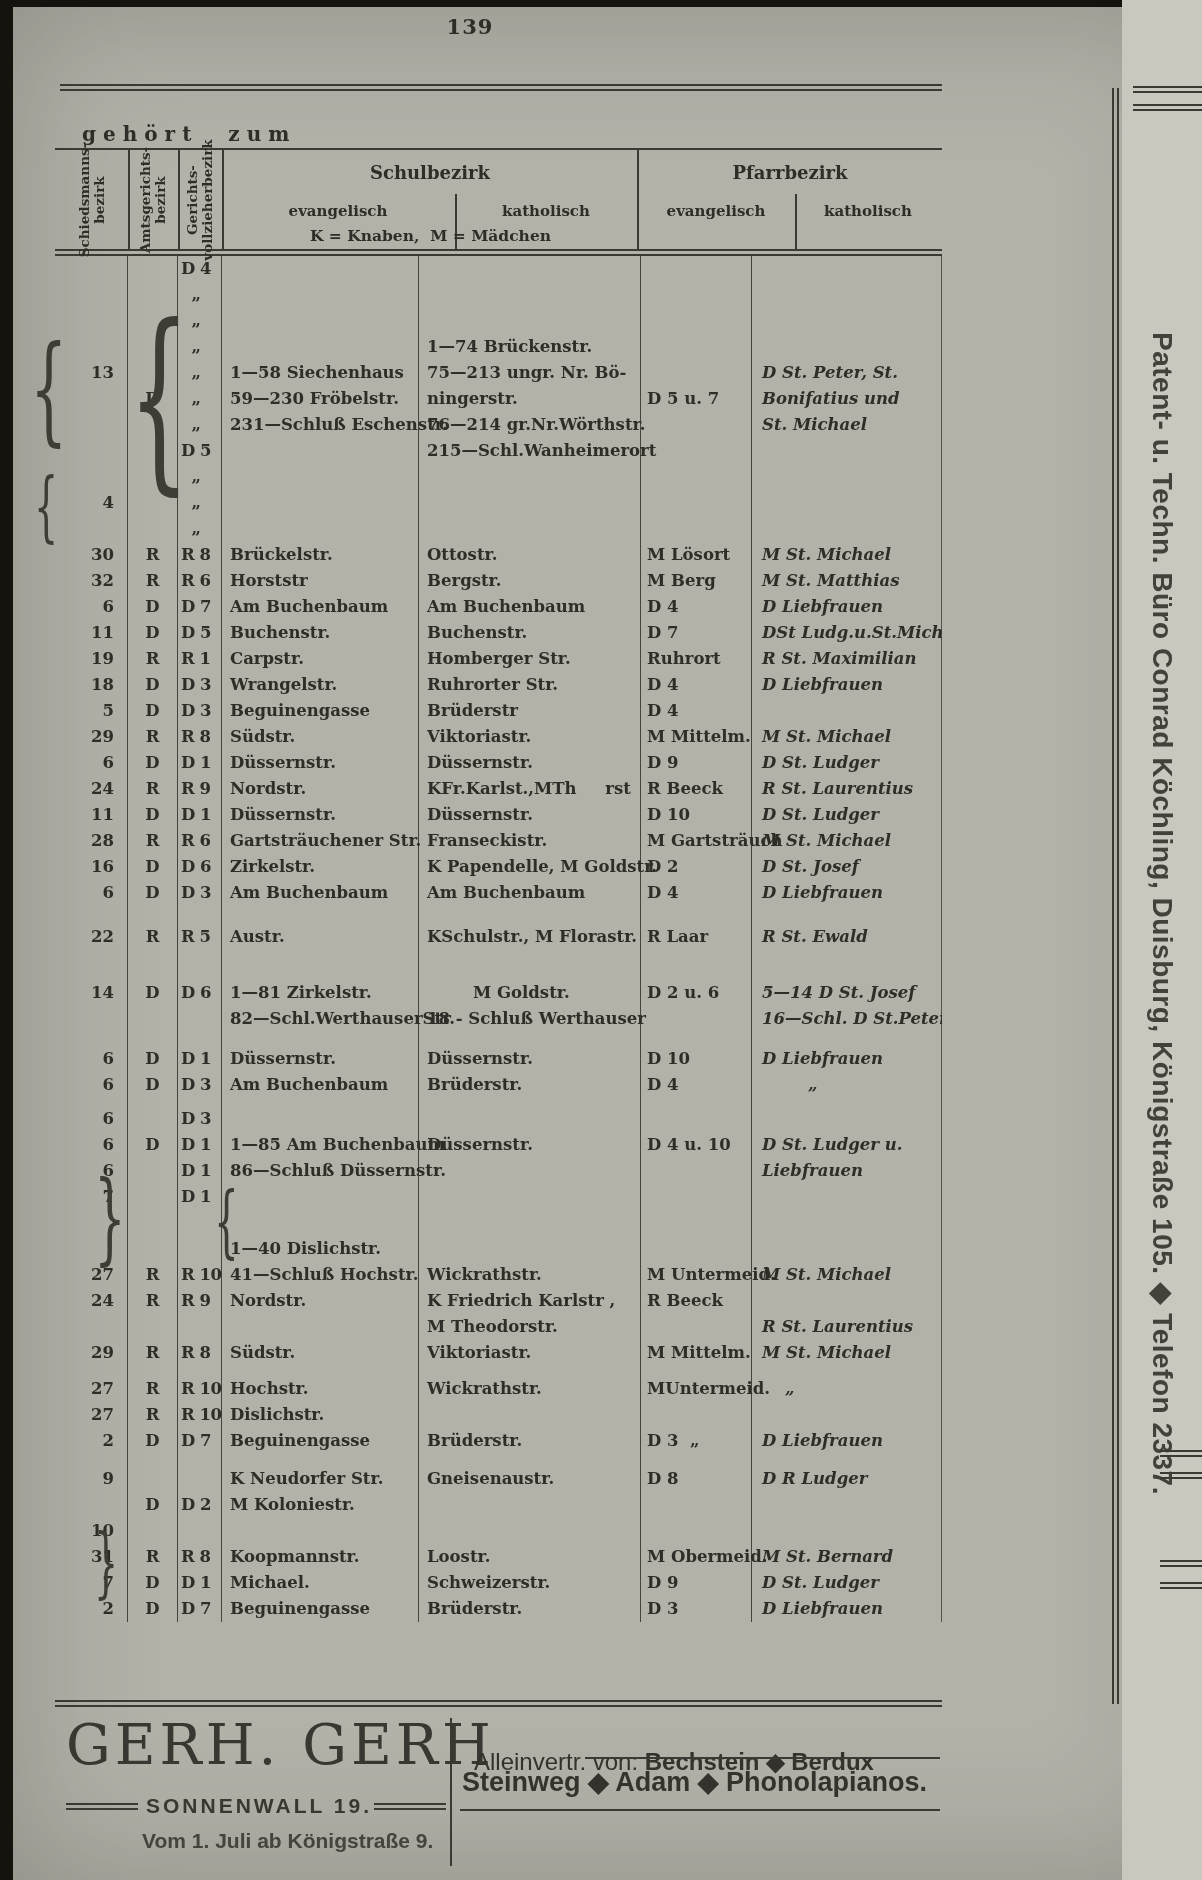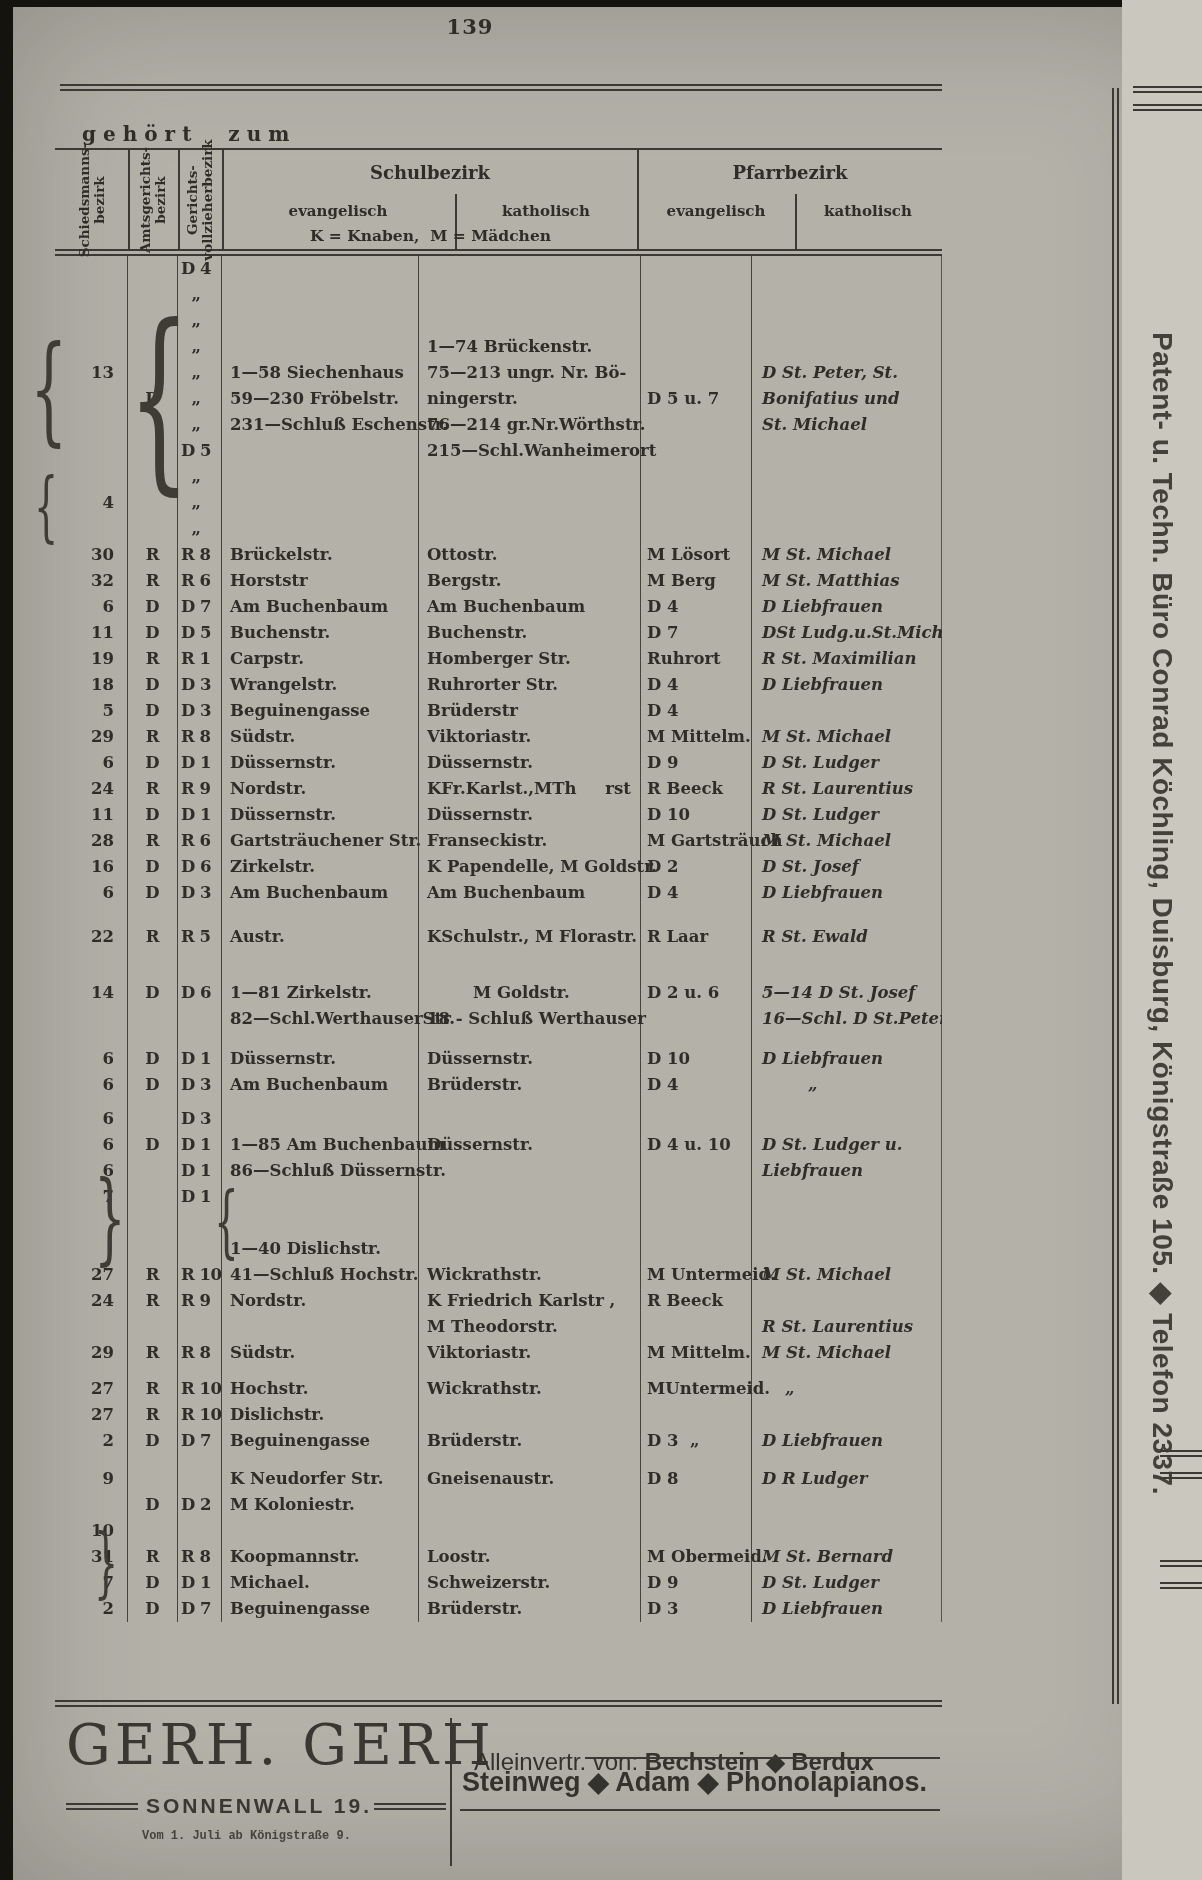--- a/index.html
+++ b/index.html
@@ -26,21 +26,21 @@
   .c4{width:197px;padding-left:8px;border-right:1.5px solid #45433c;}
   .c5{width:222px;padding-left:8px;border-right:1.5px solid #45433c;}
   .c6{width:111px;padding-left:6px;border-right:1.5px solid #45433c;}
   .c7{width:190px;padding-left:10px;border-right:1px solid #57554b;font-style:italic;}
   .brace{position:absolute;font-weight:400;transform:scaleX(.5);transform-origin:left center;line-height:1;color:#3e3c35;}
   .brace-l::before{content:"{";}
   .brace-r::before{content:"}";}
   .adname{left:66px;top:1712px;font-size:56px;letter-spacing:4px;color:#393731;font-weight:400;}
   .adline2{left:140px;top:1794px;width:232px;text-align:right;font-family:"Liberation Sans",sans-serif;
            font-weight:700;font-size:21px;letter-spacing:3px;color:#393731;}
-  .adline3{left:142px;top:1829px;font-family:Liberation Mono, monospace;font-weight:700;font-size:12px;color:#45443c;}
+  .adline3{left:142px;top:1829px;font-family:Liberation Sans, sans-serif;font-weight:700;font-size:21px;color:#45443c;}
   .adr1{left:462px;top:1720px;font-family:"Liberation Sans",sans-serif;font-size:24px;color:#33322c;}
   .adr1 .b{font-weight:700;}
   .adr2{left:462px;top:1766px;font-family:"Liberation Sans",sans-serif;font-weight:700;font-size:27px;color:#33322c;}
   .vert-ad{position:absolute;left:1183px;top:332px;width:1400px;height:42px;transform:rotate(90deg);
            transform-origin:0 0;font-family:"Liberation Sans",sans-serif;font-weight:700;font-size:28px;
            line-height:42px;letter-spacing:.5px;color:#43413a;white-space:nowrap;}
 </style>
 </head>
 <body>
 

